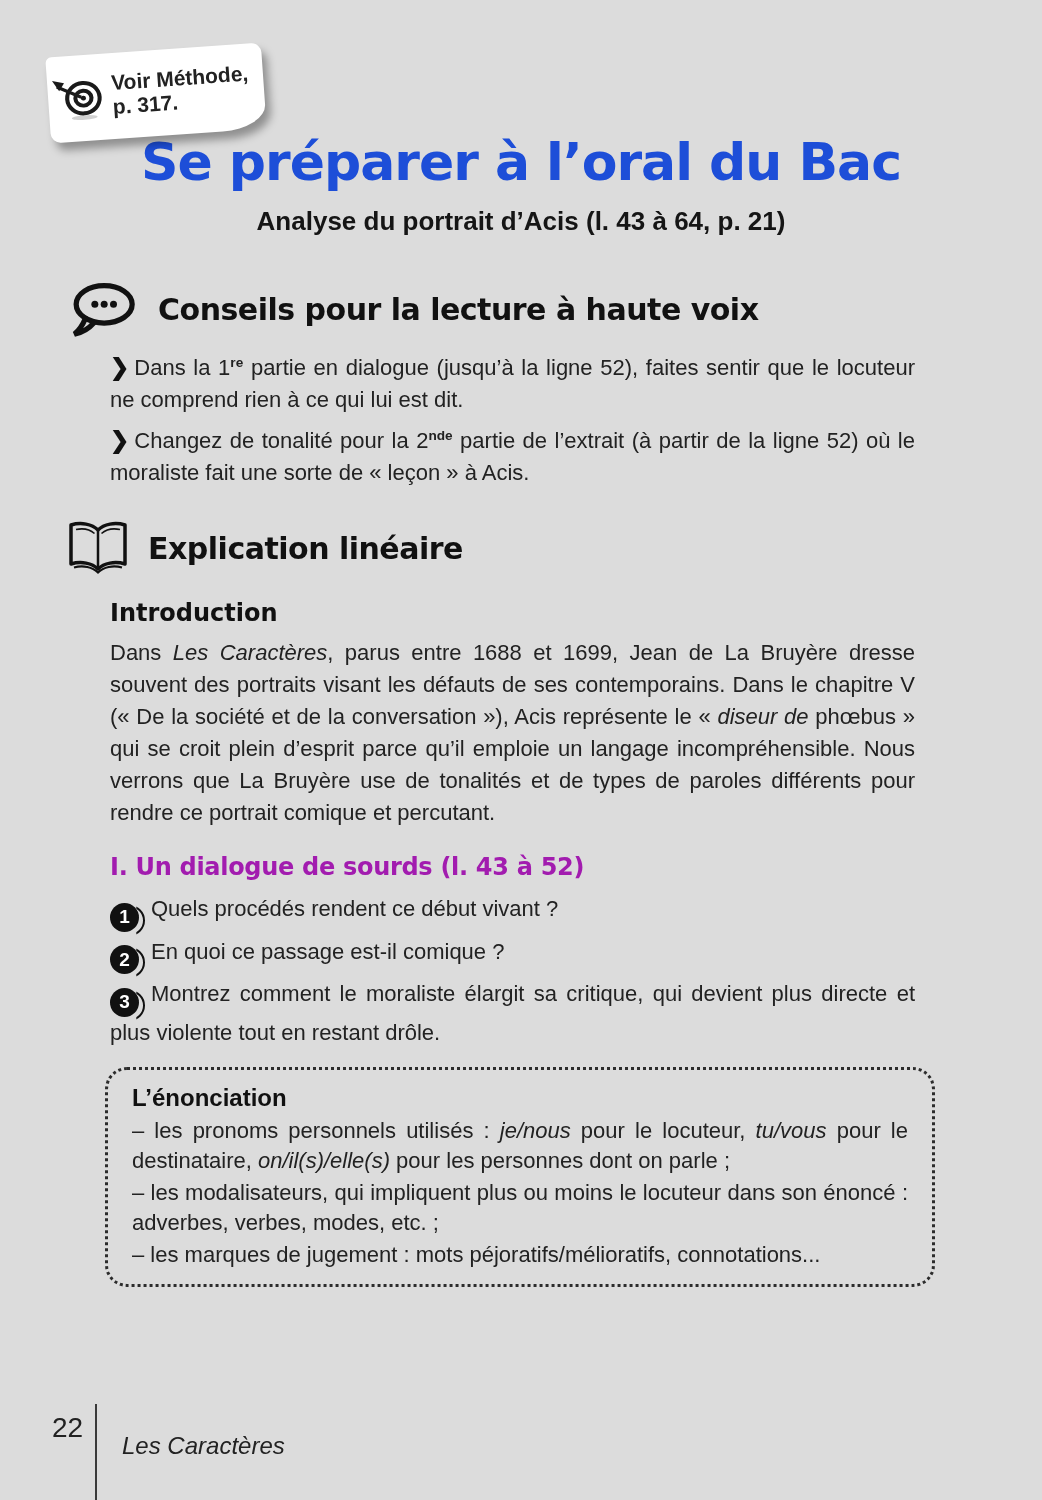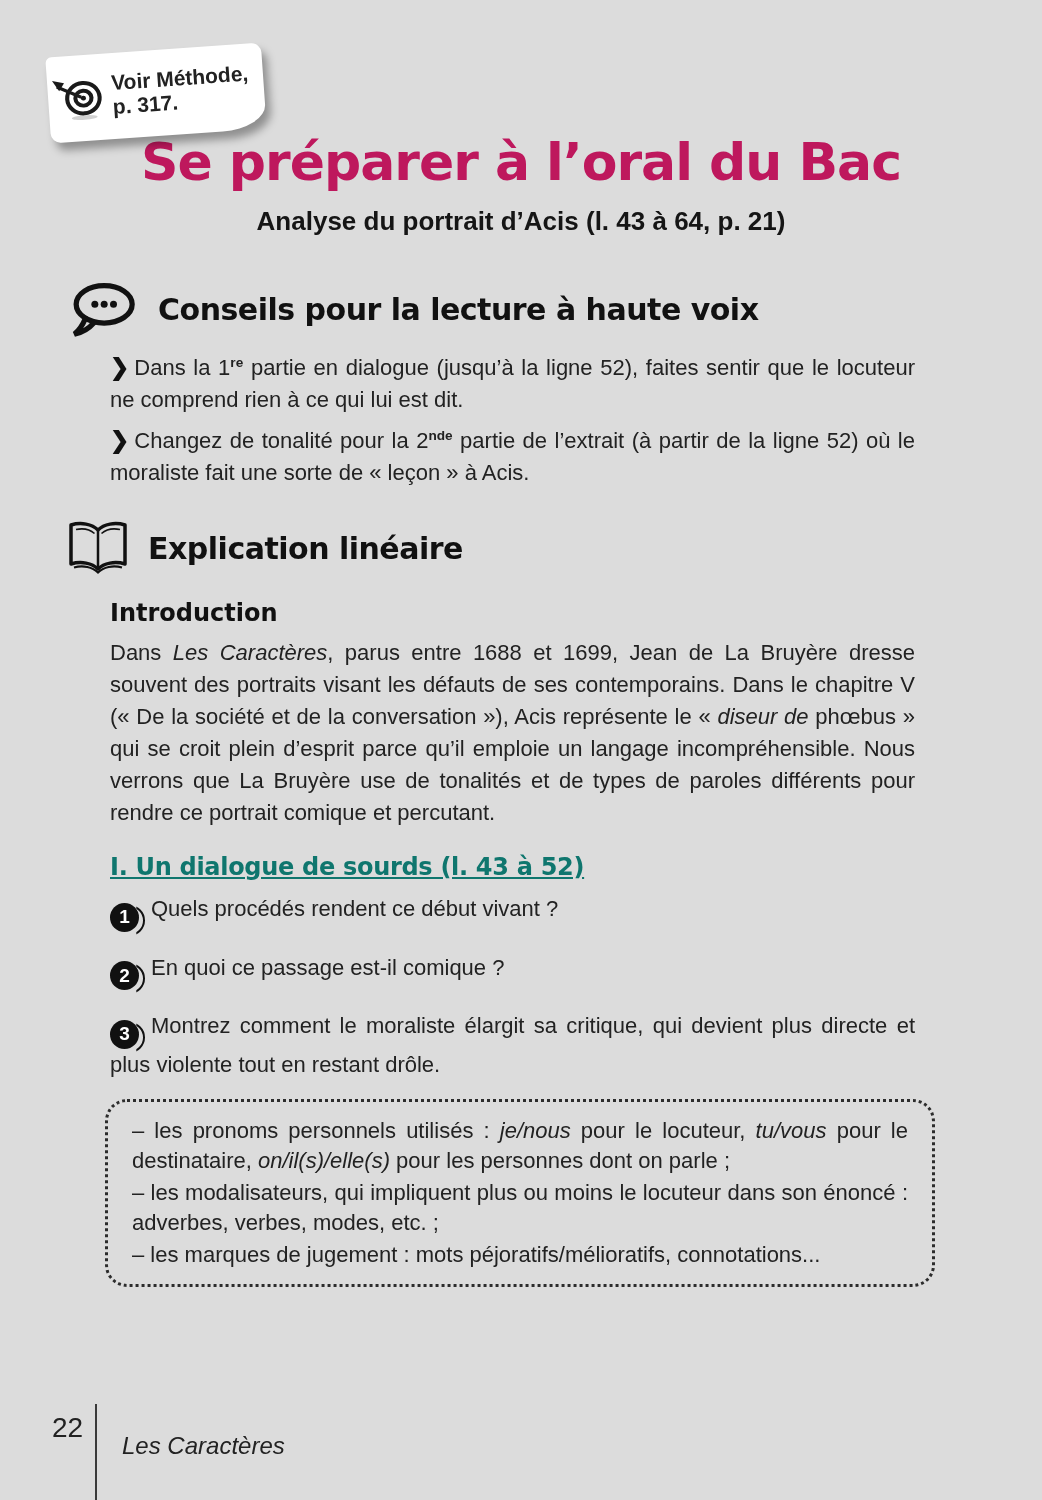--- a/index.html
+++ b/index.html
@@ -28,21 +28,21 @@
   .note-text { font-weight: bold; font-size: 21px; line-height: 1.15; color:#222; }
 
   
   .title {
     margin: 0; padding-top: 132px;
     text-align: center;
     font-family: "DejaVu Sans", sans-serif;
     font-weight: 800;
     font-size: 52px;
     letter-spacing: -1px;
-    color: #be185d;
+    color: #1d4ed8;
   }
   .subtitle {
     margin-top: 14px;
     text-align: center;
     font-size: 26px; font-weight: bold; color:#151515;
     text-decoration-thickness: 2.5px;
     text-underline-offset: 7px;
   }
 
   
@@ -72,26 +72,25 @@
 
   .sub-head {
     margin: 22px 127px 0 110px;
     font-family: "DejaVu Sans", sans-serif;
     font-size: 24px; font-weight: bold; color:#111;
   }
   .intro-par { margin-top: 10px; }
   .part-head {
     margin: 24px 127px 0 110px;
     font-family: "DejaVu Sans", sans-serif;
-    font-size: 24px; font-weight: bold; color:#0f766e;
+    font-size: 24px; font-weight: bold; color:#a21caf;
     letter-spacing: -0.3px;
-    text-decoration: underline;
   }
   .question { margin-top: 12px; }
-  .question + .question { margin-top: 20px; }
+  .question + .question { margin-top: 4px; }
 
   .qnum {
     display: inline-flex; position: relative;
     width: 29px; height: 29px; border-radius: 50%;
     background: #111; color: #fff;
     align-items: center; justify-content: center;
     font-weight: bold; font-size: 19px;
     margin-right: 12px; vertical-align: -7px;
   }
   .qnum::after {
@@ -184,20 +183,21 @@
   <div class="part-head">I. Un dialogue de sourds (l. 43 à 52)</div>
 
   <p class="question"><span class="qnum">1</span><span>Quels procédés rendent ce début vivant ?</span></p>
 
   <p class="question"><span class="qnum">2</span><span>En quoi ce passage est-il comique ?</span></p>
 
 
   <p class="question"><span class="qnum">3</span><span>Montrez comment le moraliste élargit sa critique, qui devient plus directe et plus violente tout en restant drôle.</span></p>
 
   <div class="encadre">
+    <div class="encadre-head">L’énonciation</div>
     <p><span>– les pronoms personnels utilisés : </span><span class="it">je/nous</span><span> pour le locuteur, </span><span class="it">tu/vous</span><span> pour le destinataire, </span><span class="it">on/il(s)/elle(s)</span><span> pour les personnes dont on parle ;</span></p>
     <p><span>– les modalisateurs, qui impliquent plus ou moins le locuteur dans son énoncé : adverbes, verbes, modes, etc. ;</span></p>
     <p><span>– les marques de jugement : mots péjoratifs/mélioratifs, connotations...</span></p>
   </div>
 
   <div class="footer">
     <div class="footer-line"></div>
     <div class="footer-page">22</div>
     <div class="footer-book">Les Caractères</div>
   </div>

